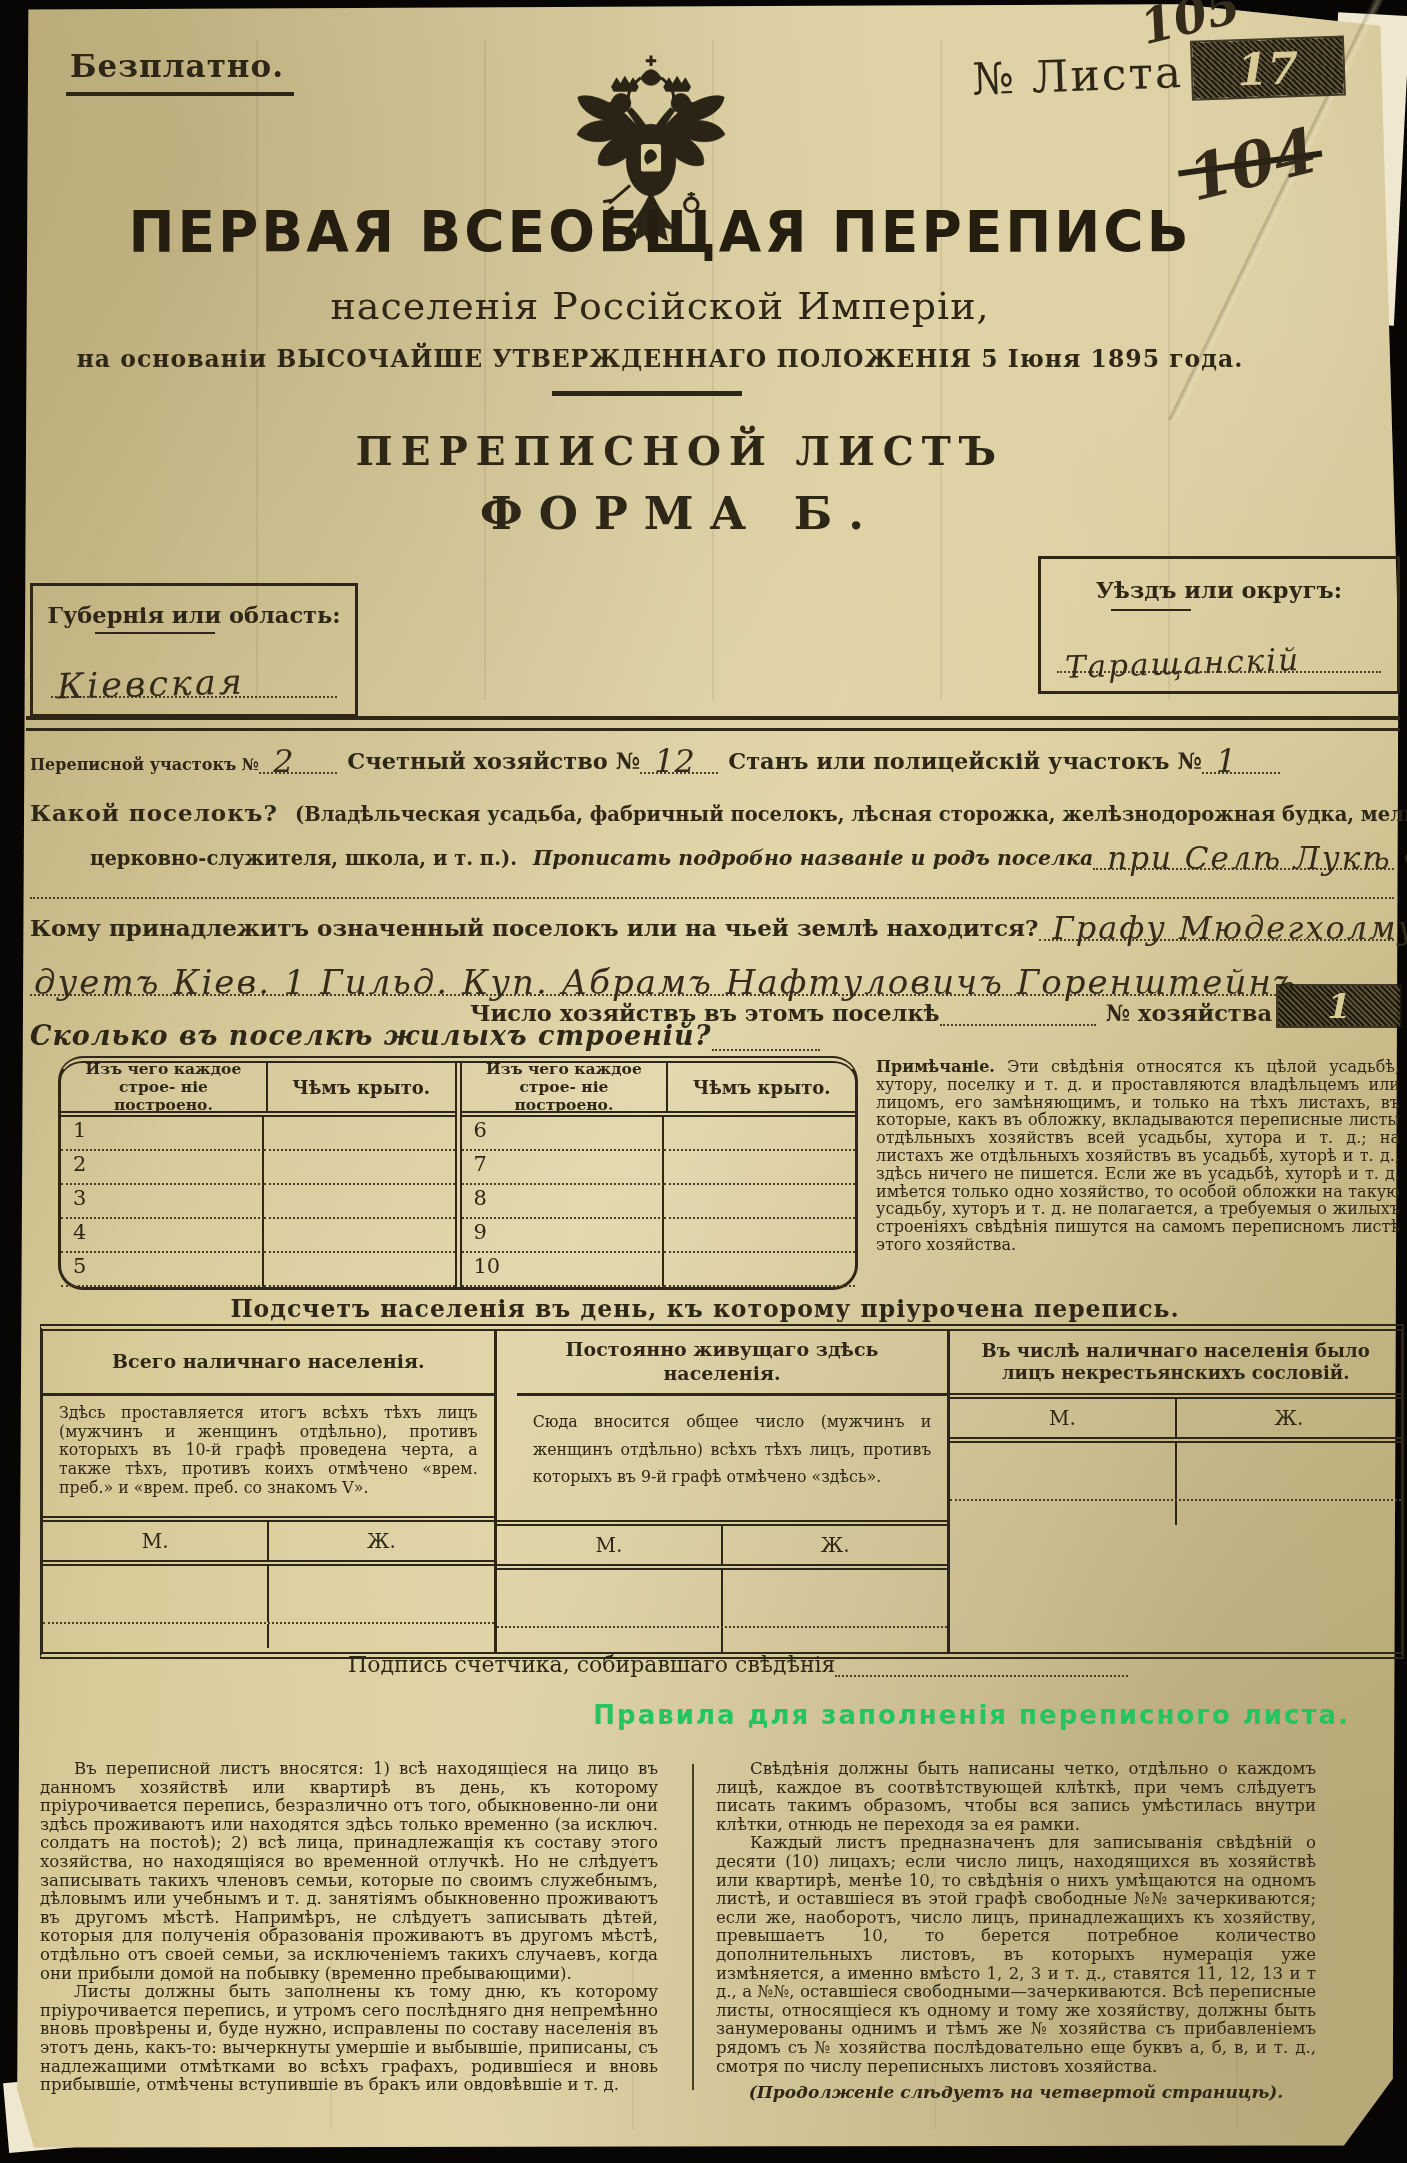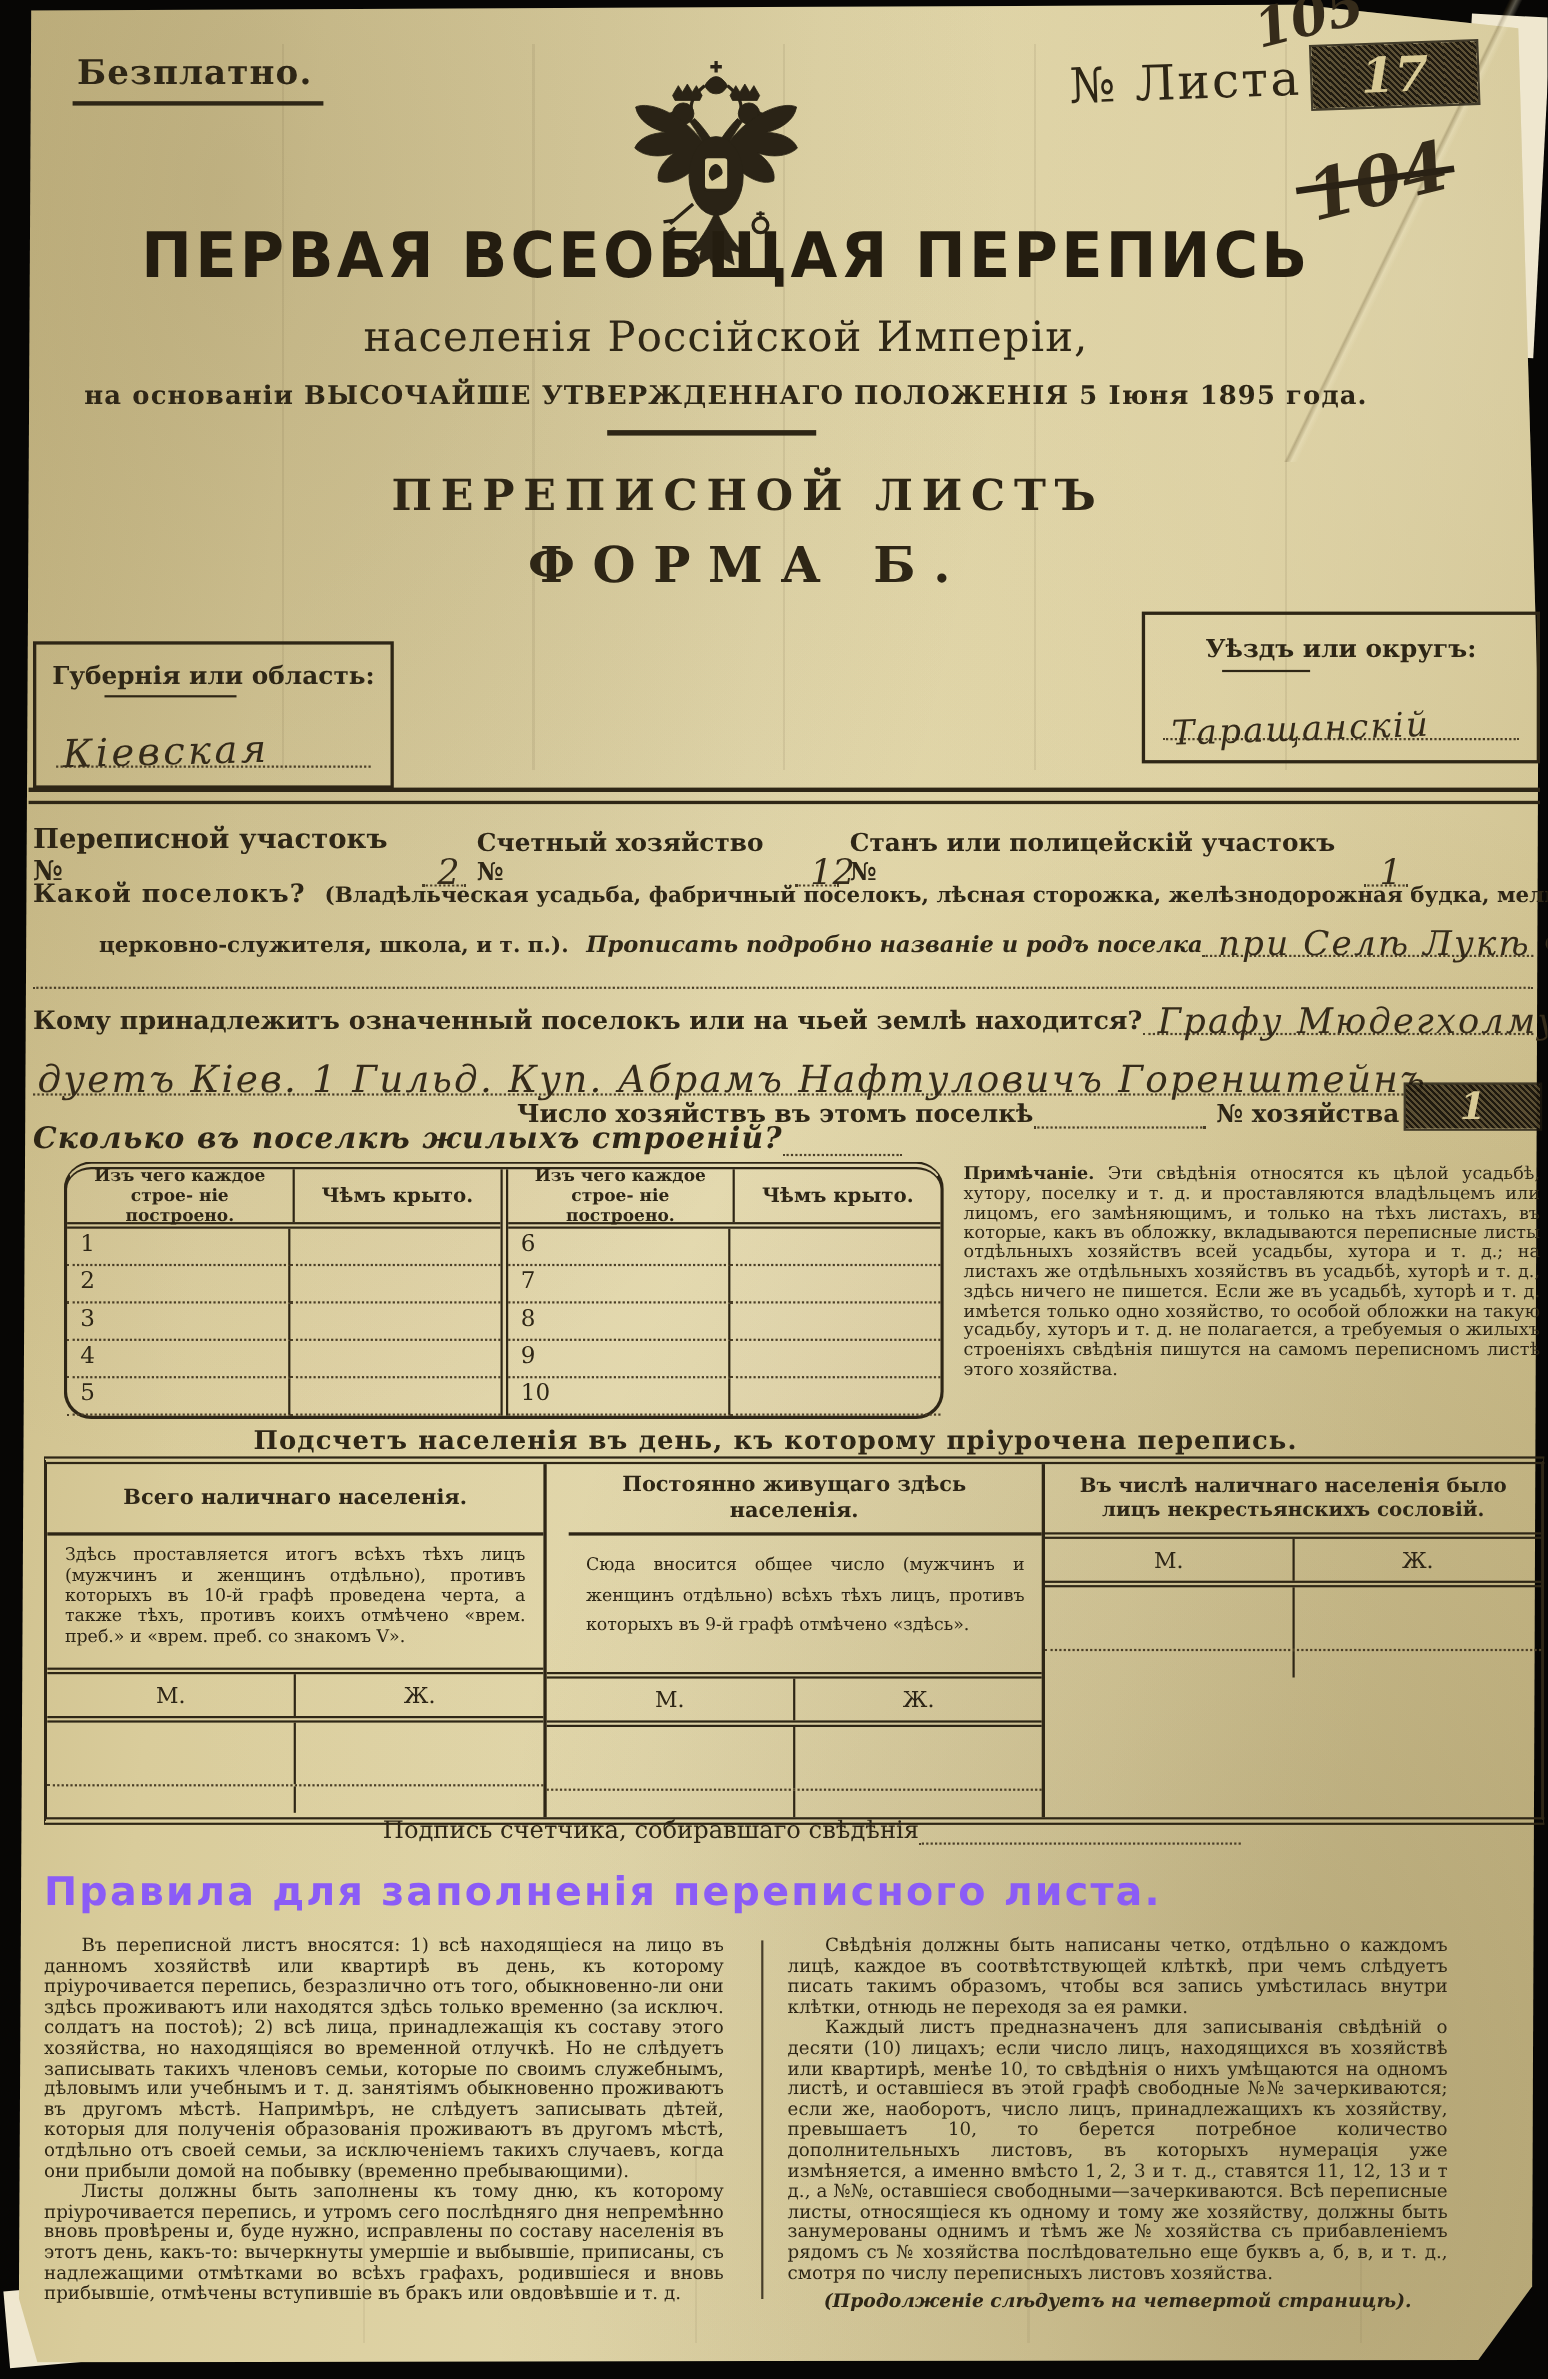--- a/index.html
+++ b/index.html
@@ -69,21 +69,21 @@
   .pdesc{border-top:3px solid #2e2616;height:112px;font-size:15.8px;line-height:1.18;text-align:justify;padding:8px 16px 0 16px;}
   .pdesc.mid{line-height:1.75;padding-top:12px;margin-left:20px;}
   .pmzh{border-top:6px double #2e2616;border-bottom:6px double #2e2616;height:38px;display:flex;}
   .pmzh div{flex:1;display:flex;align-items:center;justify-content:center;font-size:20px;}
   .pmzh div:first-child{border-right:2px solid #2e2616;}
   .pempty1{height:56px;border-bottom:2px dotted #4a3e26;display:flex;}
   .pempty2{height:24px;display:flex;}
   .pempty1 div,.pempty2 div{flex:1;}
   .pempty1 div:first-child,.pempty2 div:first-child{border-right:2px solid #2e2616;}
   
-  .rules-title{font-family:"DejaVu Sans",sans-serif;font-weight:bold;font-size:36px;letter-spacing:2px;text-align:left;color:#8b5cf6;}
+  .rules-title{font-family:"DejaVu Sans",sans-serif;font-weight:bold;font-size:26px;letter-spacing:2px;text-align:right;color:#22c55e;}
   .rulecol p{margin:0;font-size:16.6px;line-height:18.6px;text-align:justify;text-indent:34px;}
   .cont{font-style:italic;font-weight:bold;font-size:17px;text-align:center;margin-top:6px;}
   .eagle-svg{width:100%;height:100%;}
 </style>
 </head>
 <body>
 
 <div class="stage">
 
   <div class="underpage" style="left:1330px;top:14px;width:72px;height:310px;transform:rotate(3deg);"></div>
@@ -159,21 +159,21 @@
     <div class="lab" style="margin-top:18px;">Уѣздъ или округъ:</div>
     <div style="position:absolute;left:70px;top:50px;width:80px;border-top:2px solid #2e2616;"></div>
     <div style="position:absolute;left:16px;bottom:18px;right:16px;border-bottom:2.5px dotted #4a3e26;">
       <span class="hw" style="position:absolute;bottom:-10px;left:8px;font-size:31px;letter-spacing:2px;transform:rotate(-2deg);white-space:nowrap;">Таращанскій</span>
     </div>
   </div>
 
   <div class="abs" style="left:26px;top:716px;width:1374px;height:8px;border-top:4px solid #2e2616;border-bottom:3px solid #2e2616;"></div>
 
   <div class="abs row" style="left:30px;top:748px;width:1250px;">
-    <span class="b" style="font-size:25px;">Переписной участокъ №</span>
+    <span class="b" style="font-size:16px;">Переписной участокъ №</span>
     <span class="fill" style="max-width:110px;">
       <span class="hw" style="font-size:32px;">2</span>
     </span>
     <span class="b" style="font-size:22.5px;margin-left:10px;">Счетный хозяйство №</span>
     <span class="fill" style="max-width:110px;">
       <span class="hw" style="font-size:32px;">12</span>
     </span>
     <span class="b" style="font-size:22.5px;margin-left:10px;">Станъ или полицейскій участокъ №</span>
     <span class="fill" style="max-width:135px;">
       <span class="hw" style="font-size:32px;">1</span>

